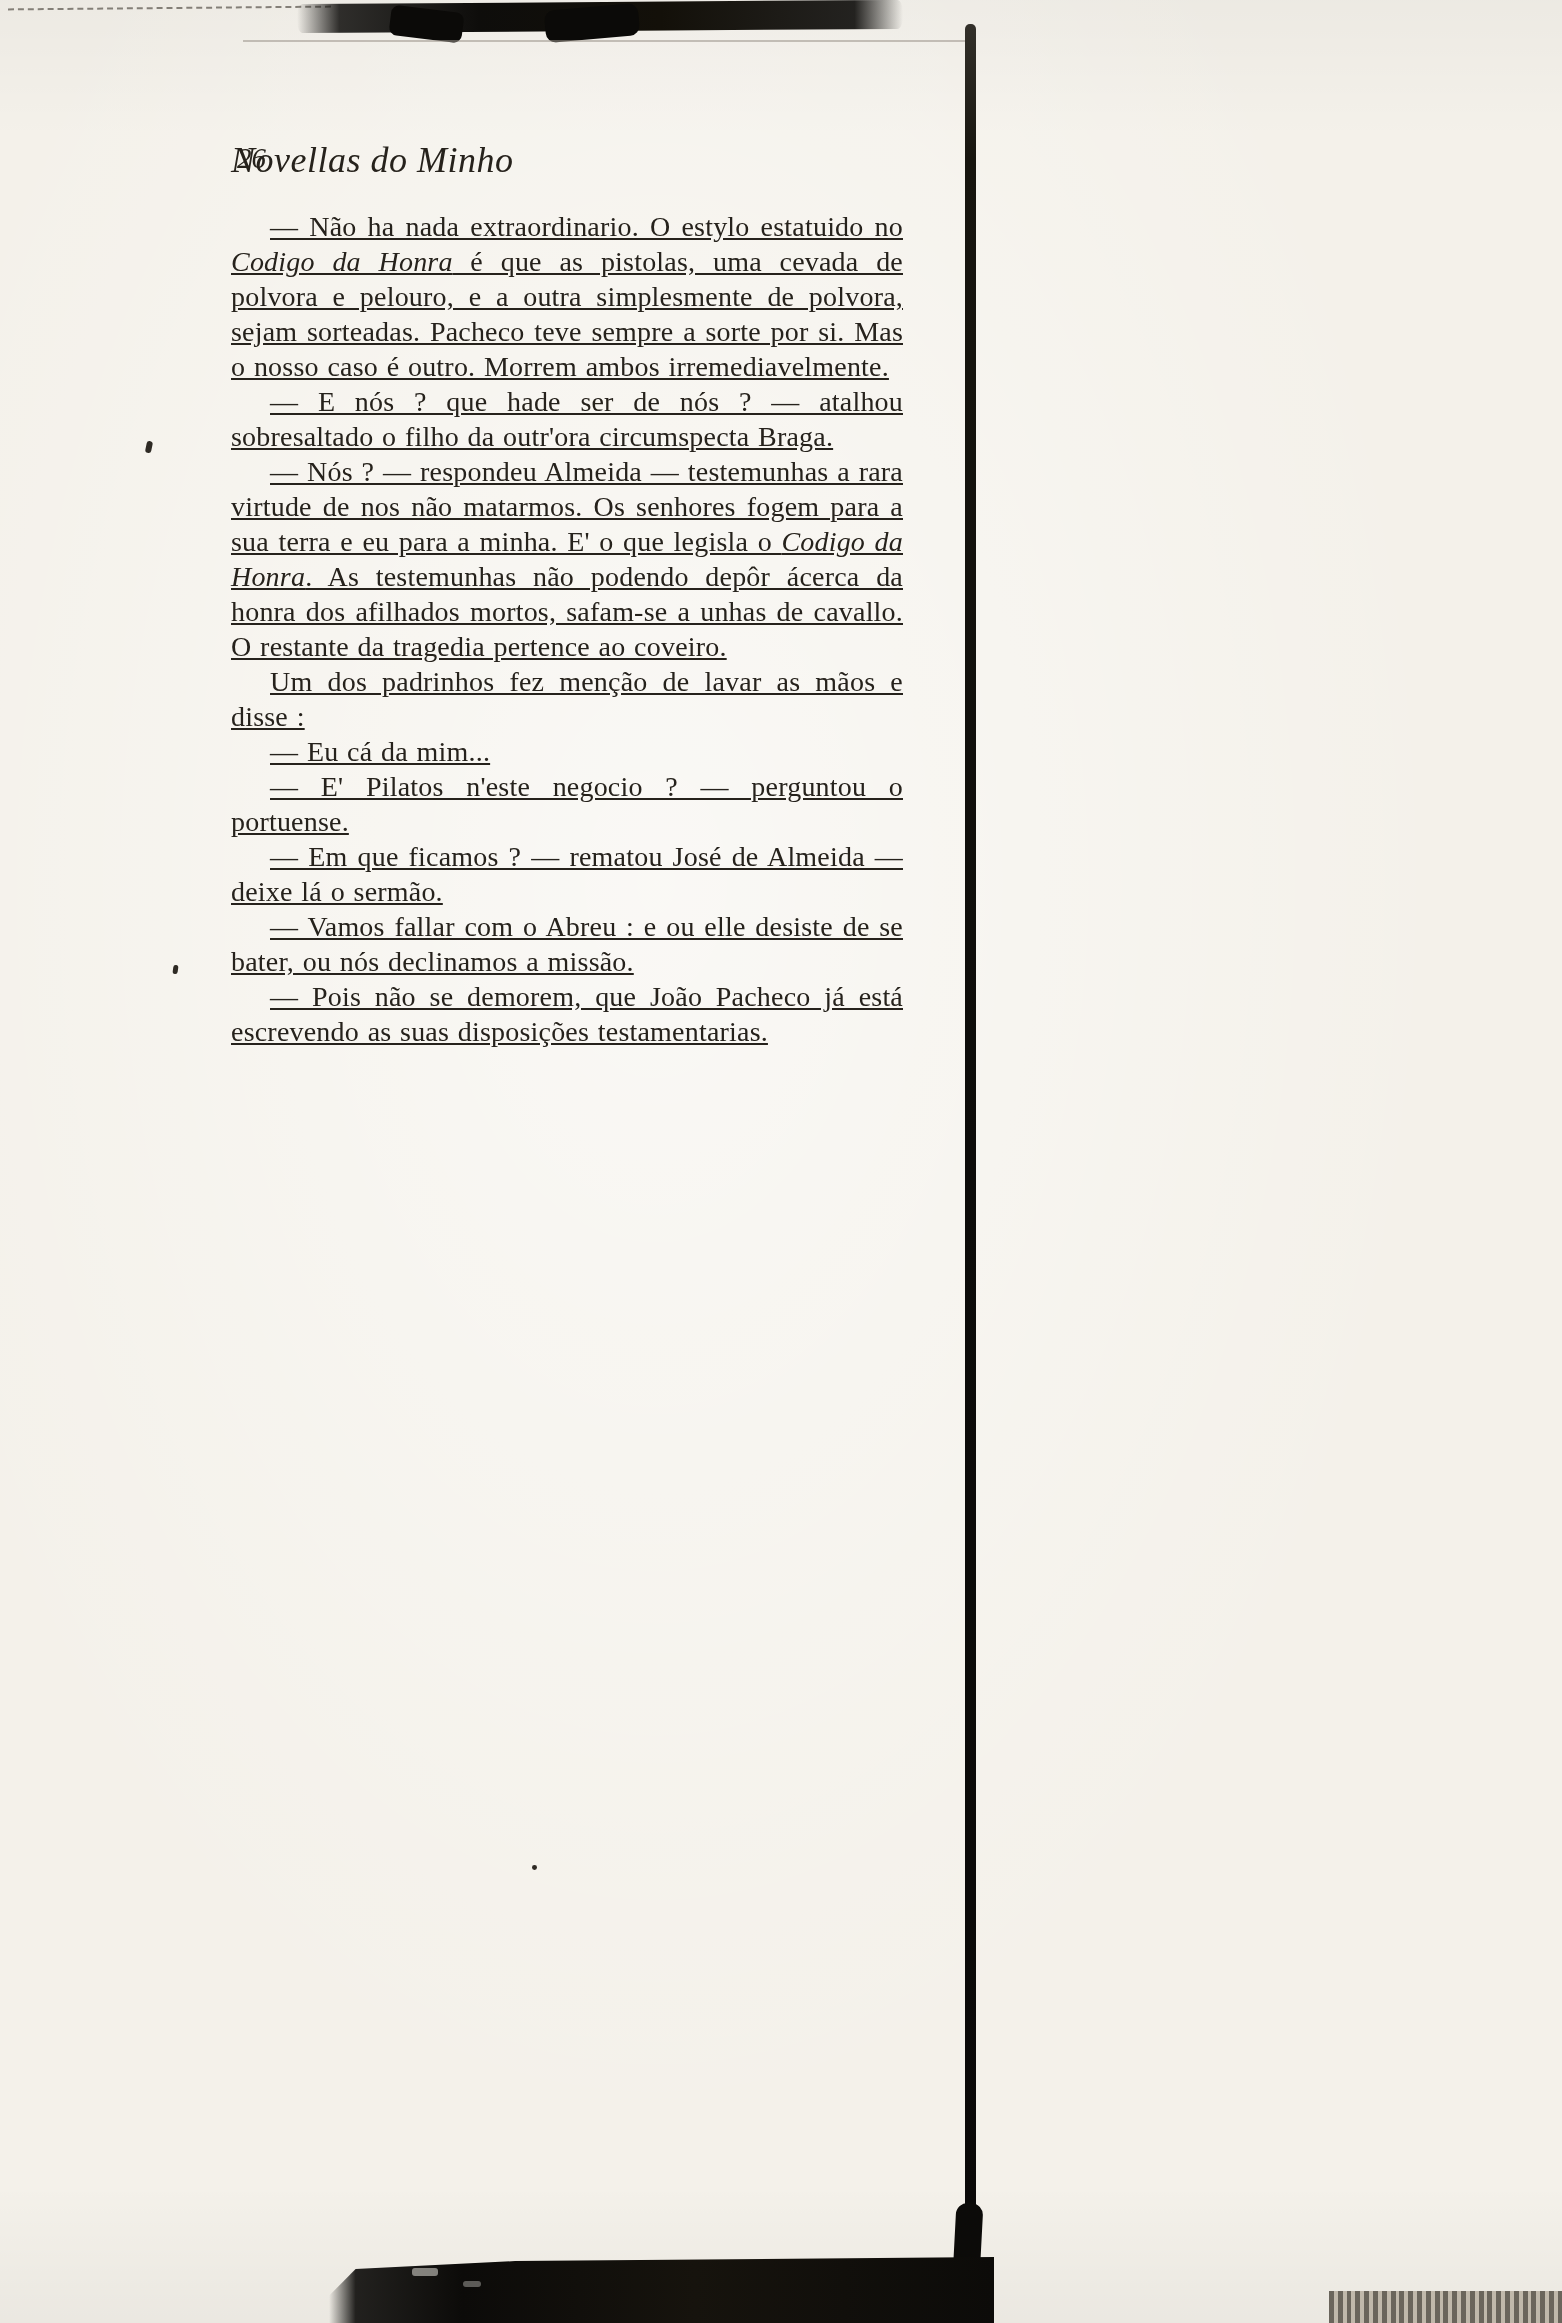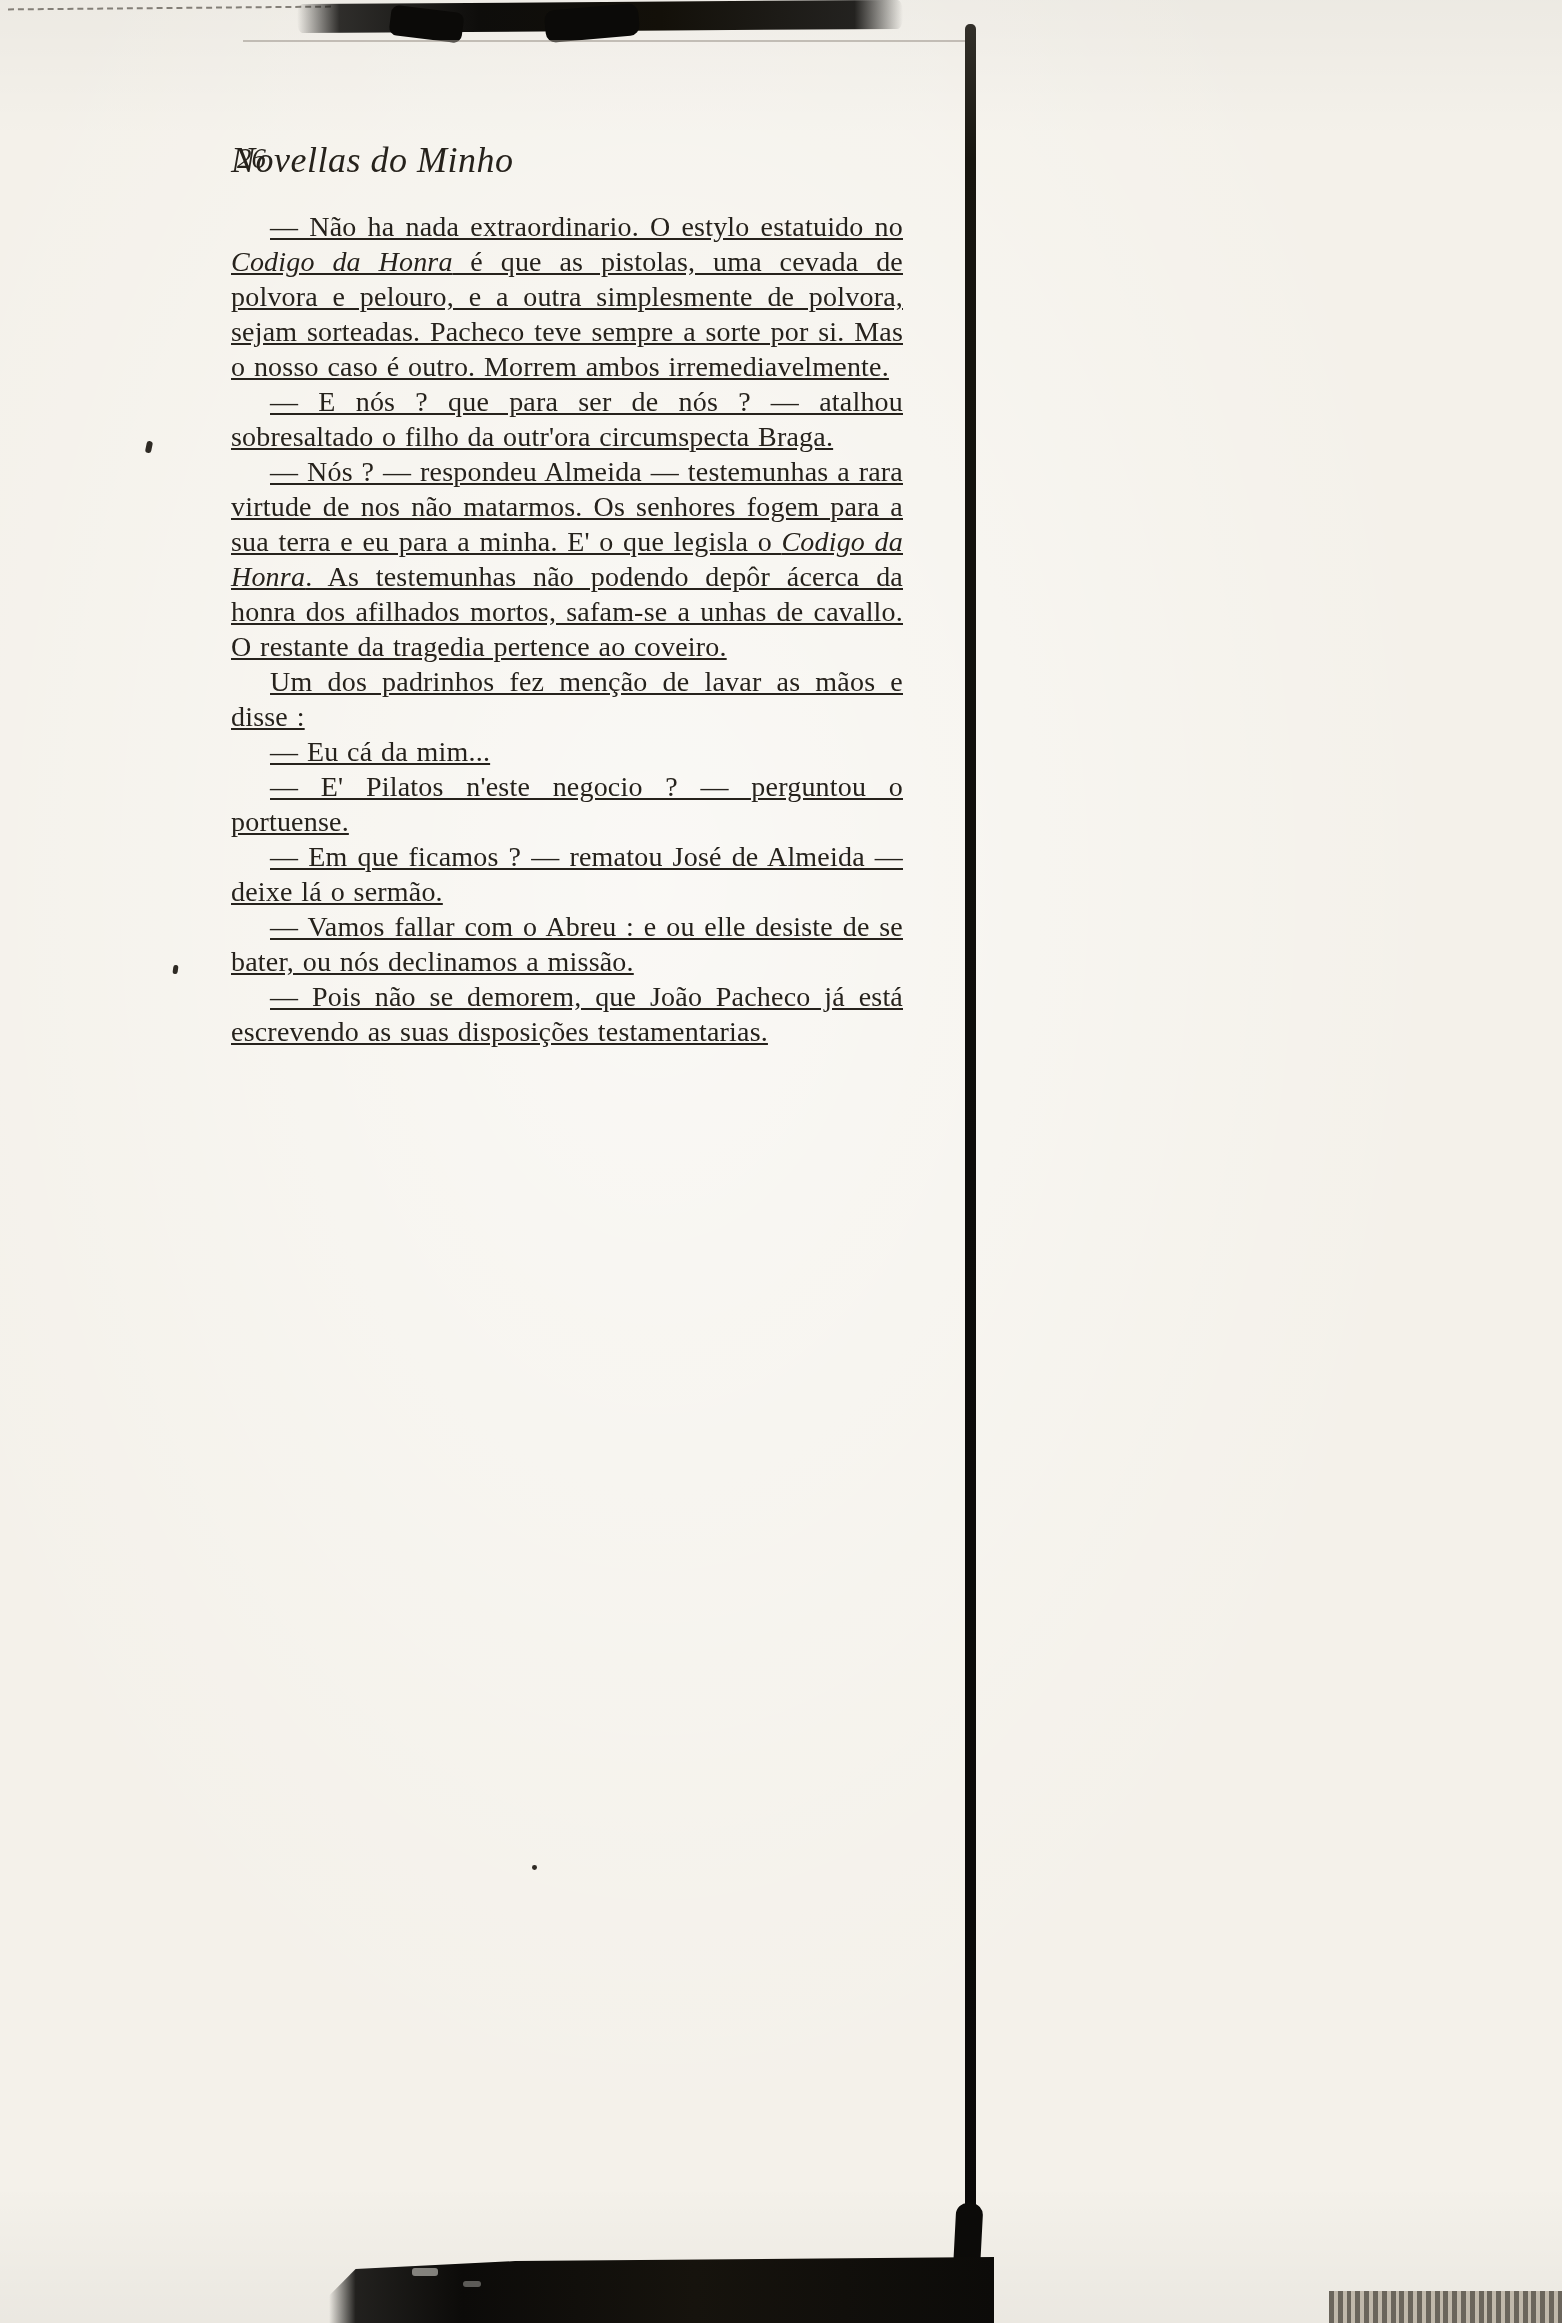--- a/index.html
+++ b/index.html
@@ -145,21 +145,21 @@
   <div class="speck speck-2"></div>
   <div class="speck speck-3"></div>
 
   <div class="text-block">
     <div class="page-header">
       <span class="page-number">26</span>
       <span class="running-title">Novellas do Minho</span>
     </div>
     <div id="paragraphs">
         <p class="para"><span>— Não ha nada extraordinario. O estylo estatuido no </span><i>Codigo da Honra</i><span> é que as pistolas, uma cevada de polvora e pelouro, e a outra simplesmente de polvora, sejam sorteadas. Pacheco teve sempre a sorte por si. Mas o nosso caso é outro. Morrem ambos irremediavelmente.</span></p>
-        <p class="para"><span>— E nós ? que para ser de nós ? — atalhou sobresaltado o filho da outr'ora circumspecta Braga.</span></p>
+        <p class="para"><span>— E nós ? que hade ser de nós ? — atalhou sobresaltado o filho da outr'ora circumspecta Braga.</span></p>
         <p class="para"><span>— Nós ? — respondeu Almeida — testemunhas a rara virtude de nos não matarmos. Os senhores fogem para a sua terra e eu para a minha. E' o que legisla o </span><i>Codigo da Honra</i><span>. As testemunhas não podendo depôr ácerca da honra dos afilhados mortos, safam-se a unhas de cavallo. O restante da tragedia pertence ao coveiro.</span></p>
         <p class="para"><span>Um dos padrinhos fez menção de lavar as mãos e disse :</span></p>
         <p class="para"><span>— Eu cá da mim...</span></p>
         <p class="para"><span>— E' Pilatos n'este negocio ? — perguntou o portuense.</span></p>
         <p class="para"><span>— Em que ficamos ? — rematou José de Almeida — deixe lá o sermão.</span></p>
         <p class="para"><span>— Vamos fallar com o Abreu : e ou elle desiste de se bater, ou nós declinamos a missão.</span></p>
         <p class="para"><span>— Pois não se demorem, que João Pacheco já está escrevendo as suas disposições testamentarias.</span></p>
       </div>
   </div>
 

